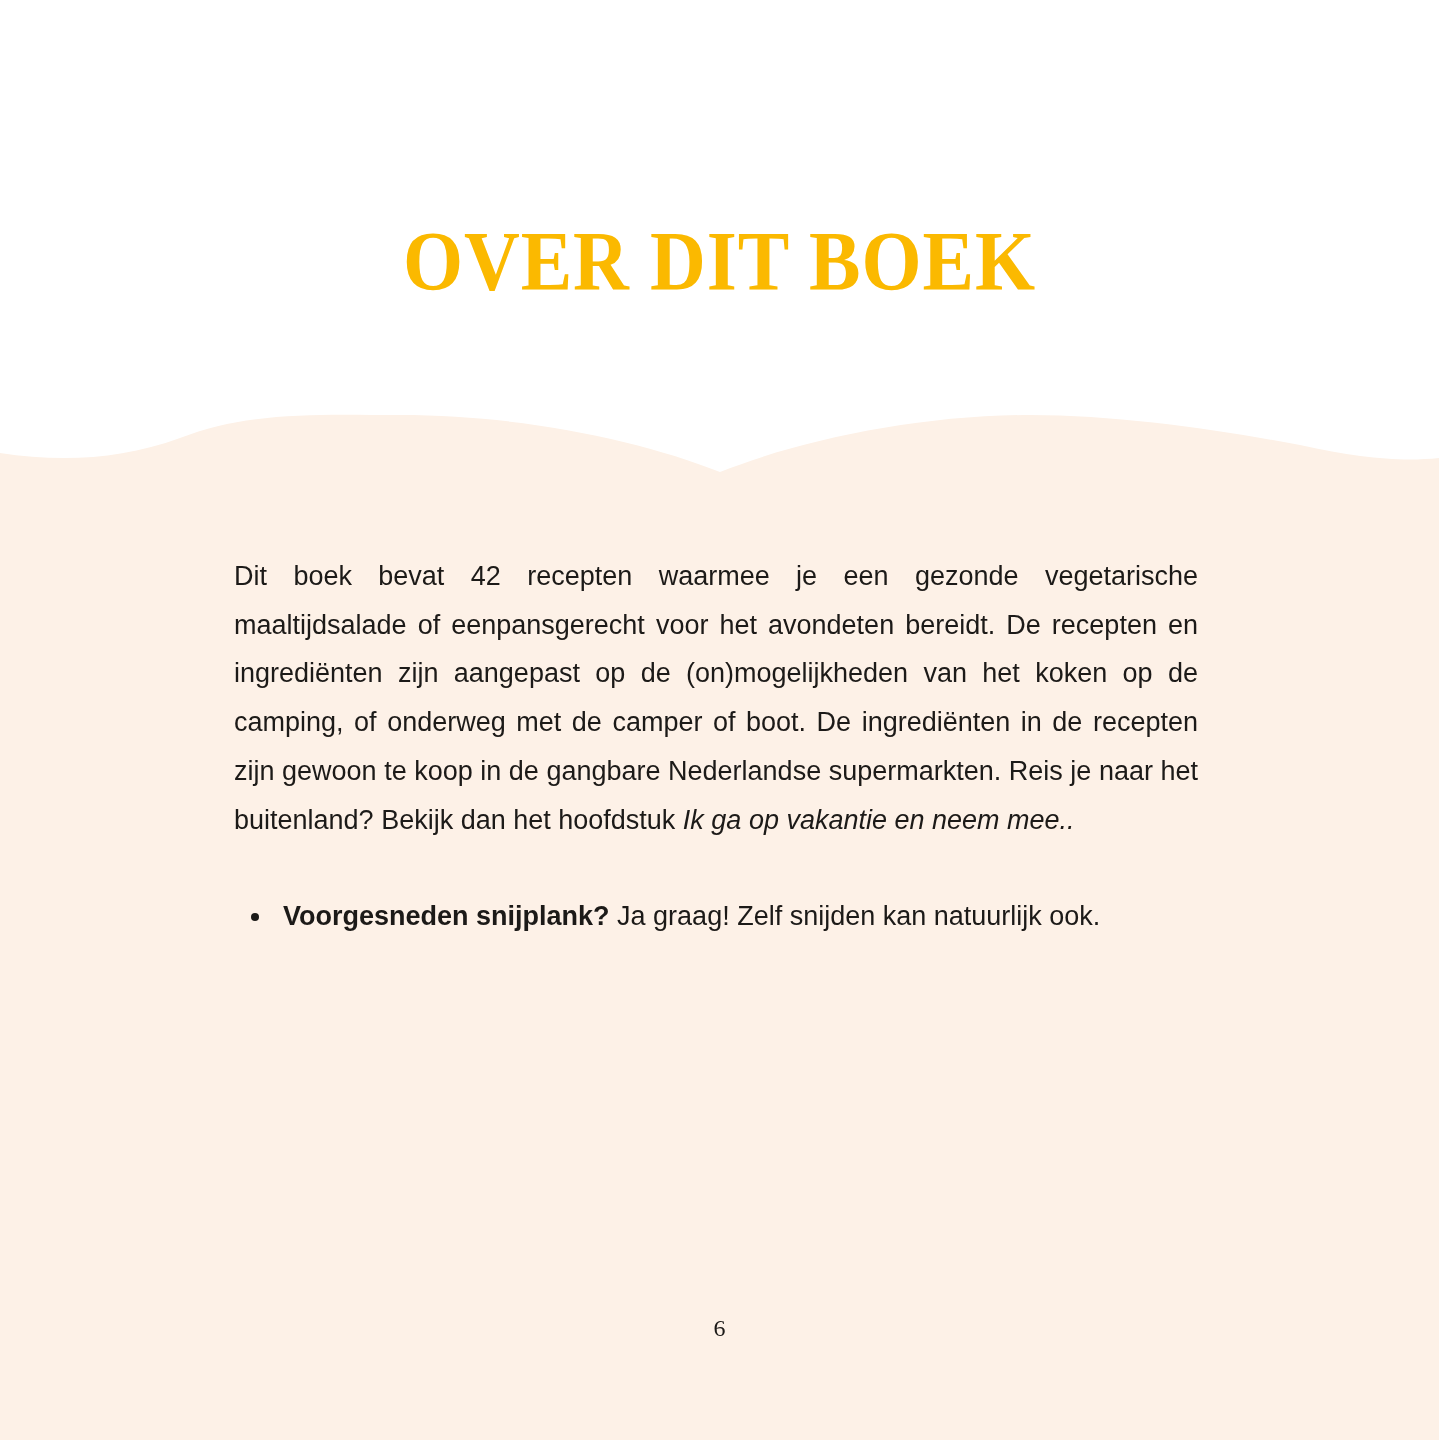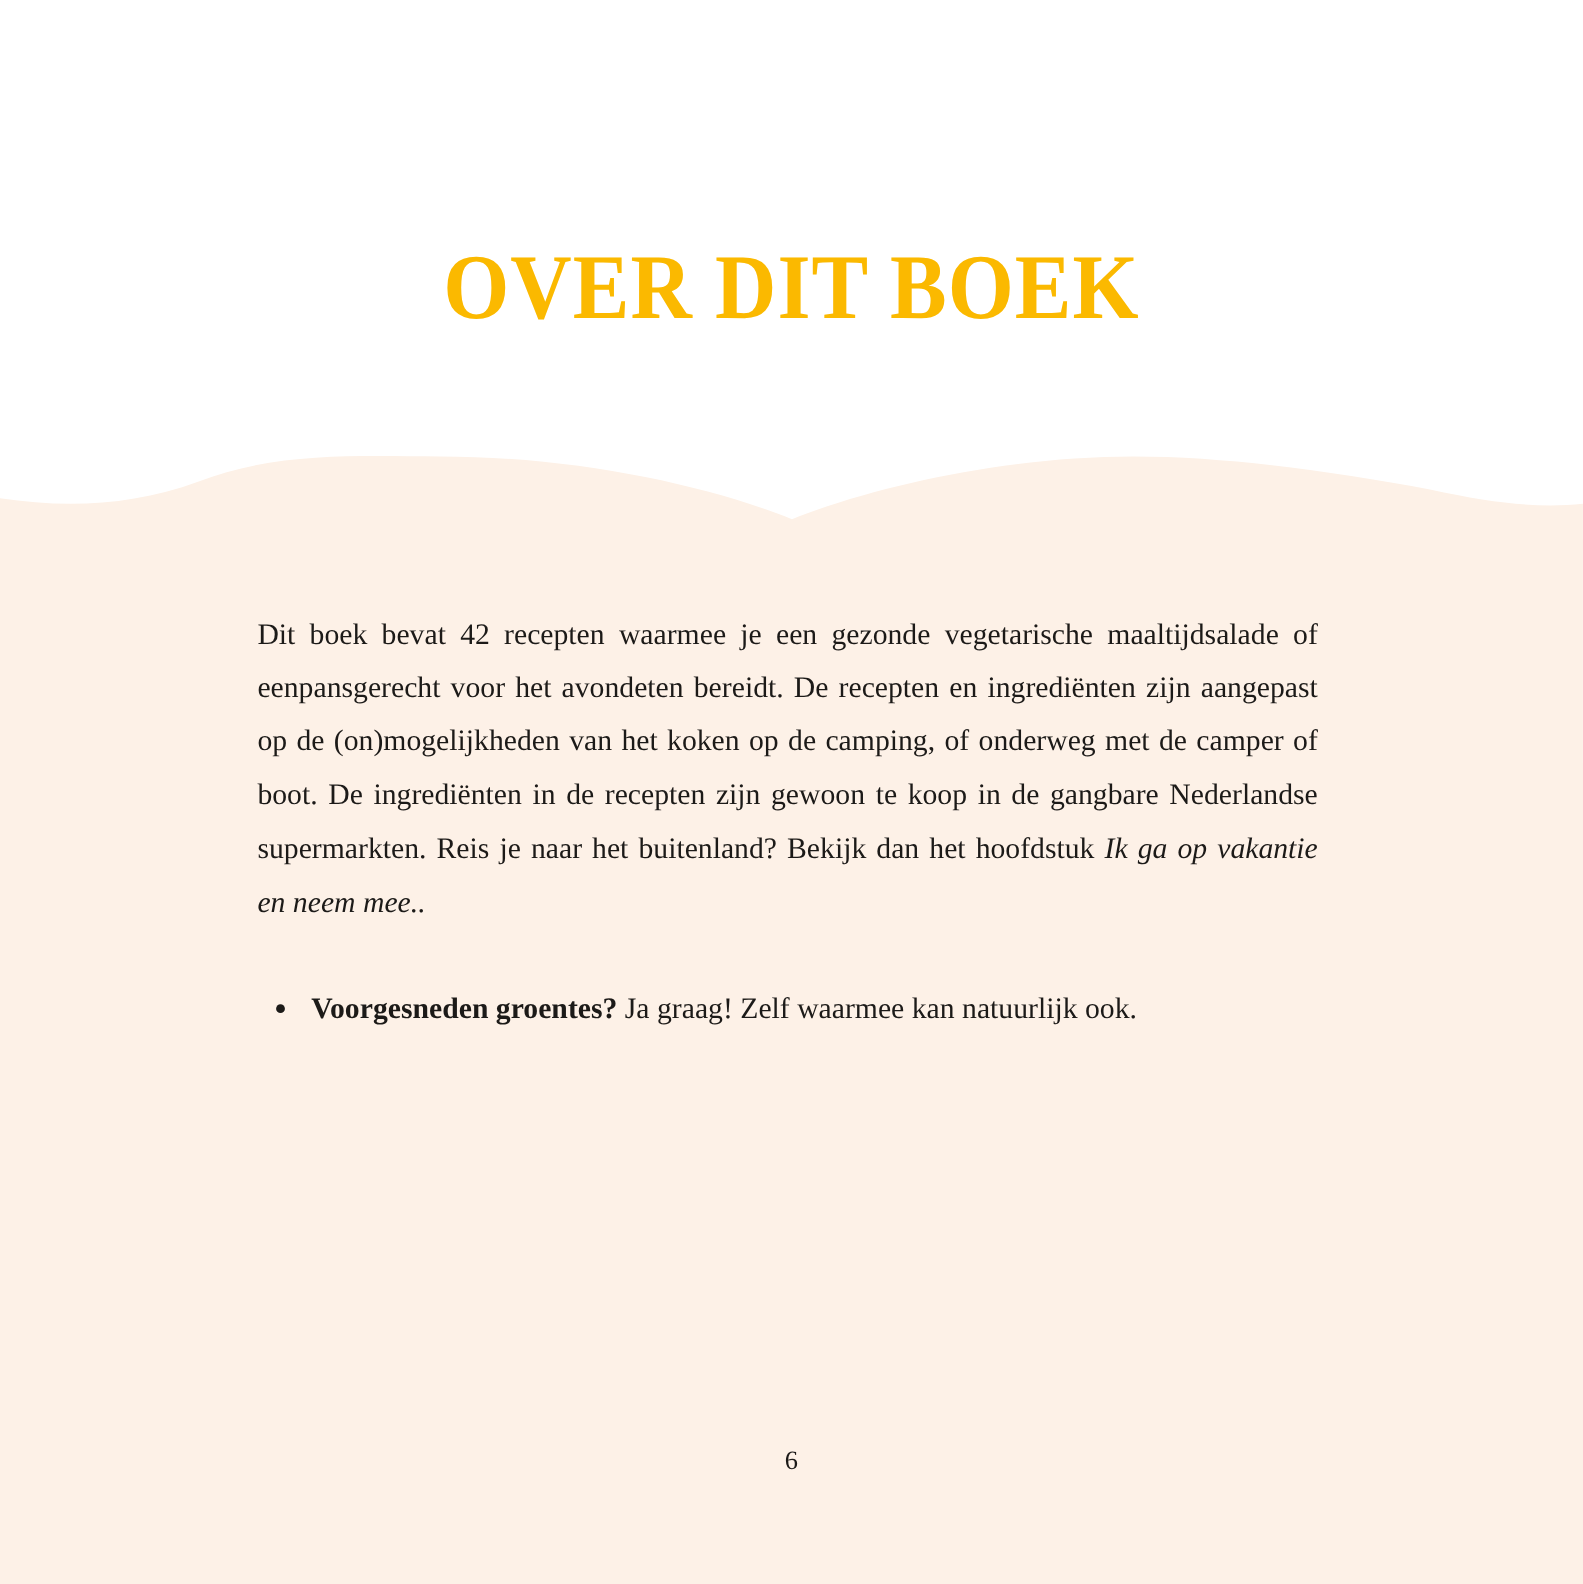--- a/index.html
+++ b/index.html
@@ -29,21 +29,21 @@
     position: absolute; left: 0; top: 400px; width: 1439px; height: 100px;
   }
   .bottom {
     position: absolute; left: 0; top: 490px; width: 1439px; height: 950px;
     background: #fdf1e7;
   }
   .content {
     position: absolute; left: 234px; top: 552px; width: 964px;
     font-size: 25px;
     line-height: 48.7px;
-    font-family: Liberation Serif, serif;
+    font-family: Liberation Sans, sans-serif;
   }
   .para {
     text-align: justify;
     margin: 0;
     font-size: 27px;
   }
   .para em { font-style: italic; }
   .list {
     list-style: none; margin: 0; padding: 0;
     margin-top: 48px;
@@ -81,19 +81,19 @@
 
 <div class="content">
   <p class="para">
     <span>Dit boek bevat 42 recepten waarmee je een gezonde vegetarische maaltijdsalade of eenpansgerecht voor het avondeten bereidt. De recepten en ingrediënten zijn aangepast op de (on)mogelijkheden van het koken op de camping, of onderweg met de camper of boot. De ingrediënten in de recepten zijn gewoon te koop in de gangbare Nederlandse supermarkten. Reis je naar het buitenland? Bekijk dan het hoofdstuk</span>
     <em>Ik ga op vakantie en neem mee..</em>
   </p>
 
   <ul class="list">
     <li>
       <span class="bullet"></span>
-      <b>Voorgesneden groentes?</b>
-      <span>Ja graag! Zelf waarmee kan natuurlijk ook.</span>
+      <b>Voorgesneden snijplank?</b>
+      <span>Ja graag! Zelf snijden kan natuurlijk ook.</span>
     </li>
   </ul>
 </div>
 
 <div class="page-number">6</div>
 
 </body></html>

